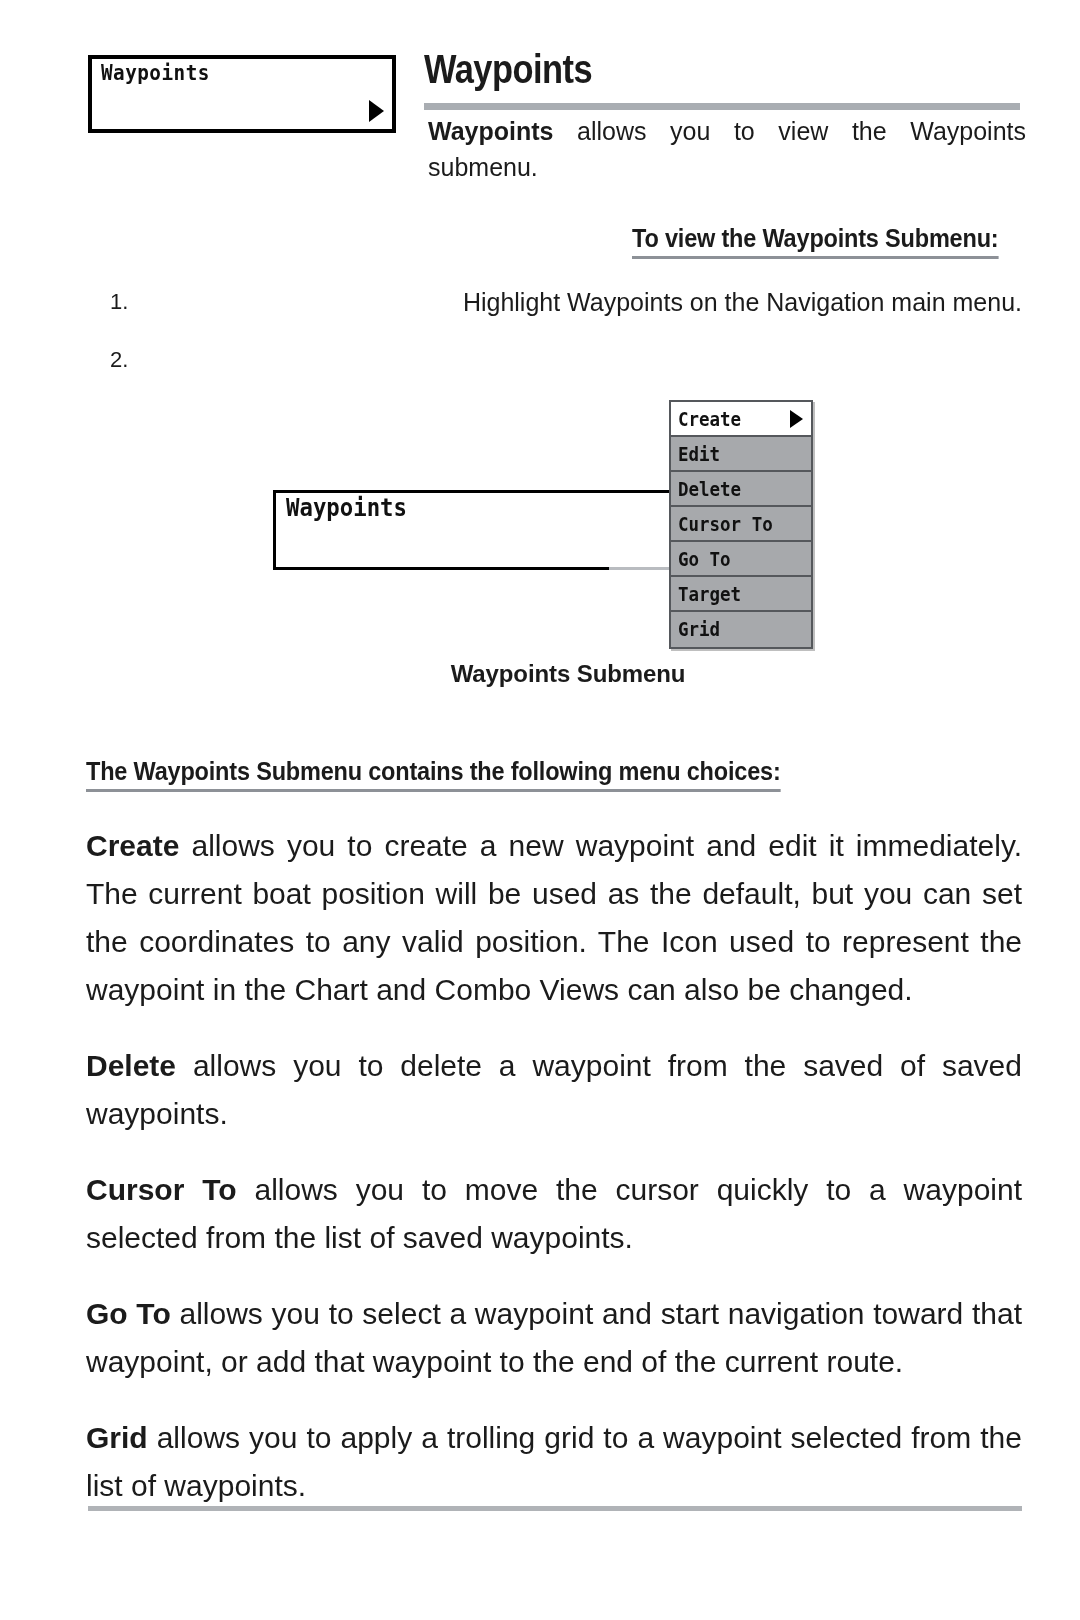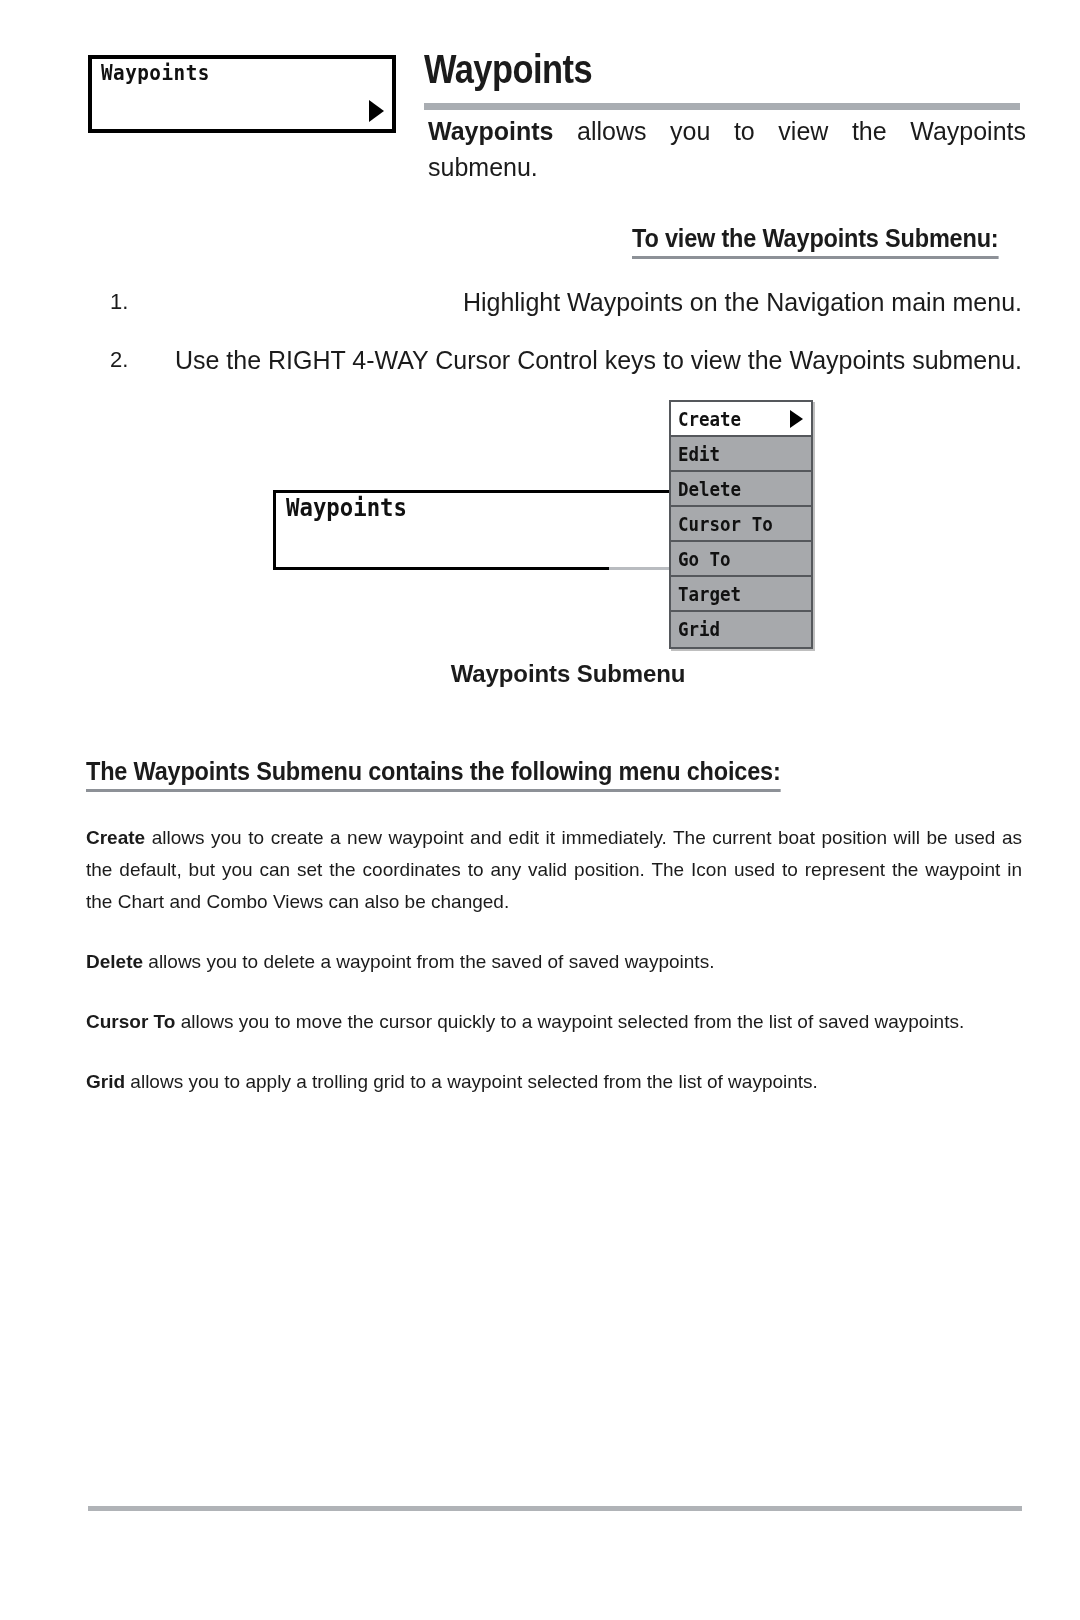--- a/index.html
+++ b/index.html
@@ -132,22 +132,22 @@
     margin-bottom: 24px;
   }
   .step .num {
     position: absolute;
     left: 24px;
     top: 0;
     font-size: 22px;
   }
 
   .para {
-    font-size: 19px;
-    line-height: 32px;
+    font-size: 30px;
+    line-height: 48px;
     text-align: justify;
     color: #1b1b1b;
     margin: 0 0 28px 0;
   }
   .para b { font-weight: 700; }
 
   
   .diagram {
     position: absolute;
     left: 0;
@@ -292,21 +292,20 @@
 
   <div class="body-col" style="top:224px;text-align:right;">
     <div class="sec-head">To view the Waypoints Submenu:</div>
     <ul class="steps" style="margin-top:26px;">
       <li class="step">
         <span class="num">1.</span>
         <span>Highlight Waypoints on the Navigation main menu.</span>
       </li>
       <li class="step">
         <span class="num">2.</span>
-        <span>Use the RIGHT 4-WAY Cursor Control keys to view the Waypoints submenu.</span>
       </li>
     </ul>
   </div>
 
   <div class="diagram" style="top:390px;">
 
     <div class="leader-top"></div>
     <div class="leader-bot"></div>
 
     <div class="diagram-box">
@@ -346,20 +345,21 @@
 
     <div style="height:30px;"></div>
 
     <p class="para"><b>Create</b><span> allows you to create a new waypoint and edit it immediately.  The current boat position will be used as the default, but you can set the coordinates to any valid position. The Icon used to represent the waypoint in the Chart and Combo Views can also be changed.</span></p>
 
 
     <p class="para"><b>Delete</b><span> allows you to delete a waypoint from the saved of saved waypoints.</span></p>
 
     <p class="para"><b>Cursor To</b><span> allows you to move the cursor quickly to a waypoint selected from the list of saved waypoints.</span></p>
 
+    <p class="para"><b>Go To</b><span> allows you to select a waypoint and start navigation toward that waypoint, or add that waypoint to the end of the current route.</span></p>
 
 
     <p class="para"><b>Grid</b><span> allows you to apply a trolling grid to a waypoint selected from the list of waypoints.</span></p>
   </div>
 
   <div class="footer-rule"></div>
   <div class="page-number">60</div>
 
 </div>
 

